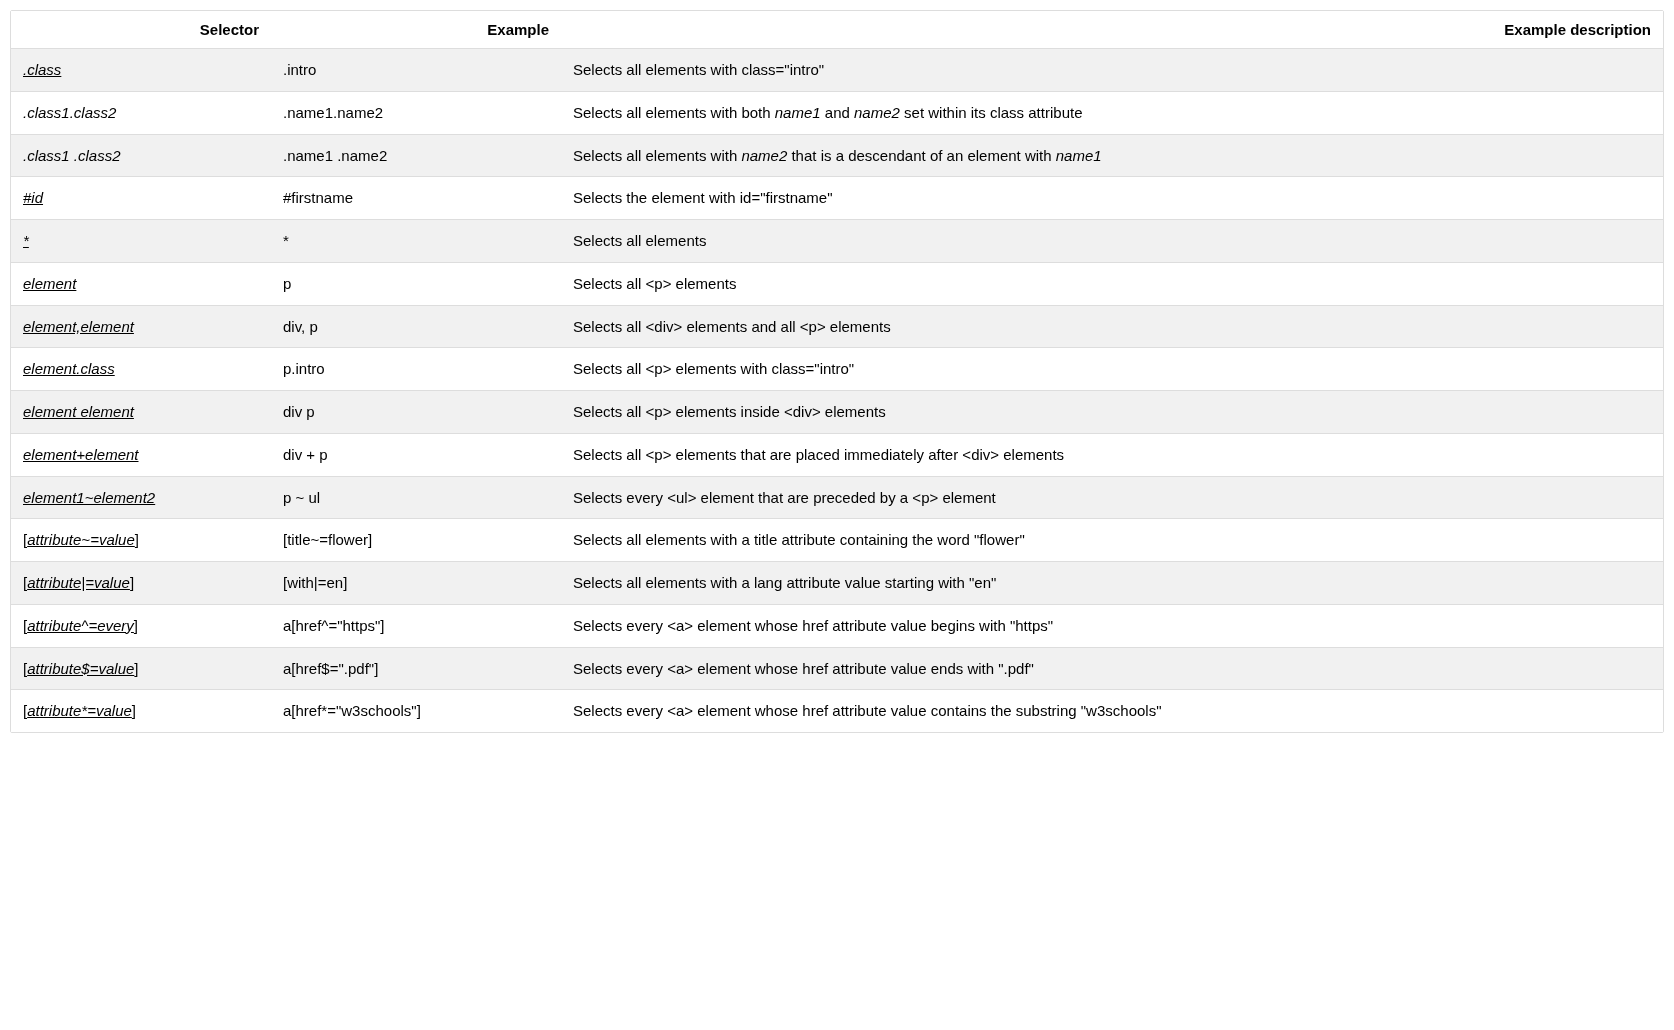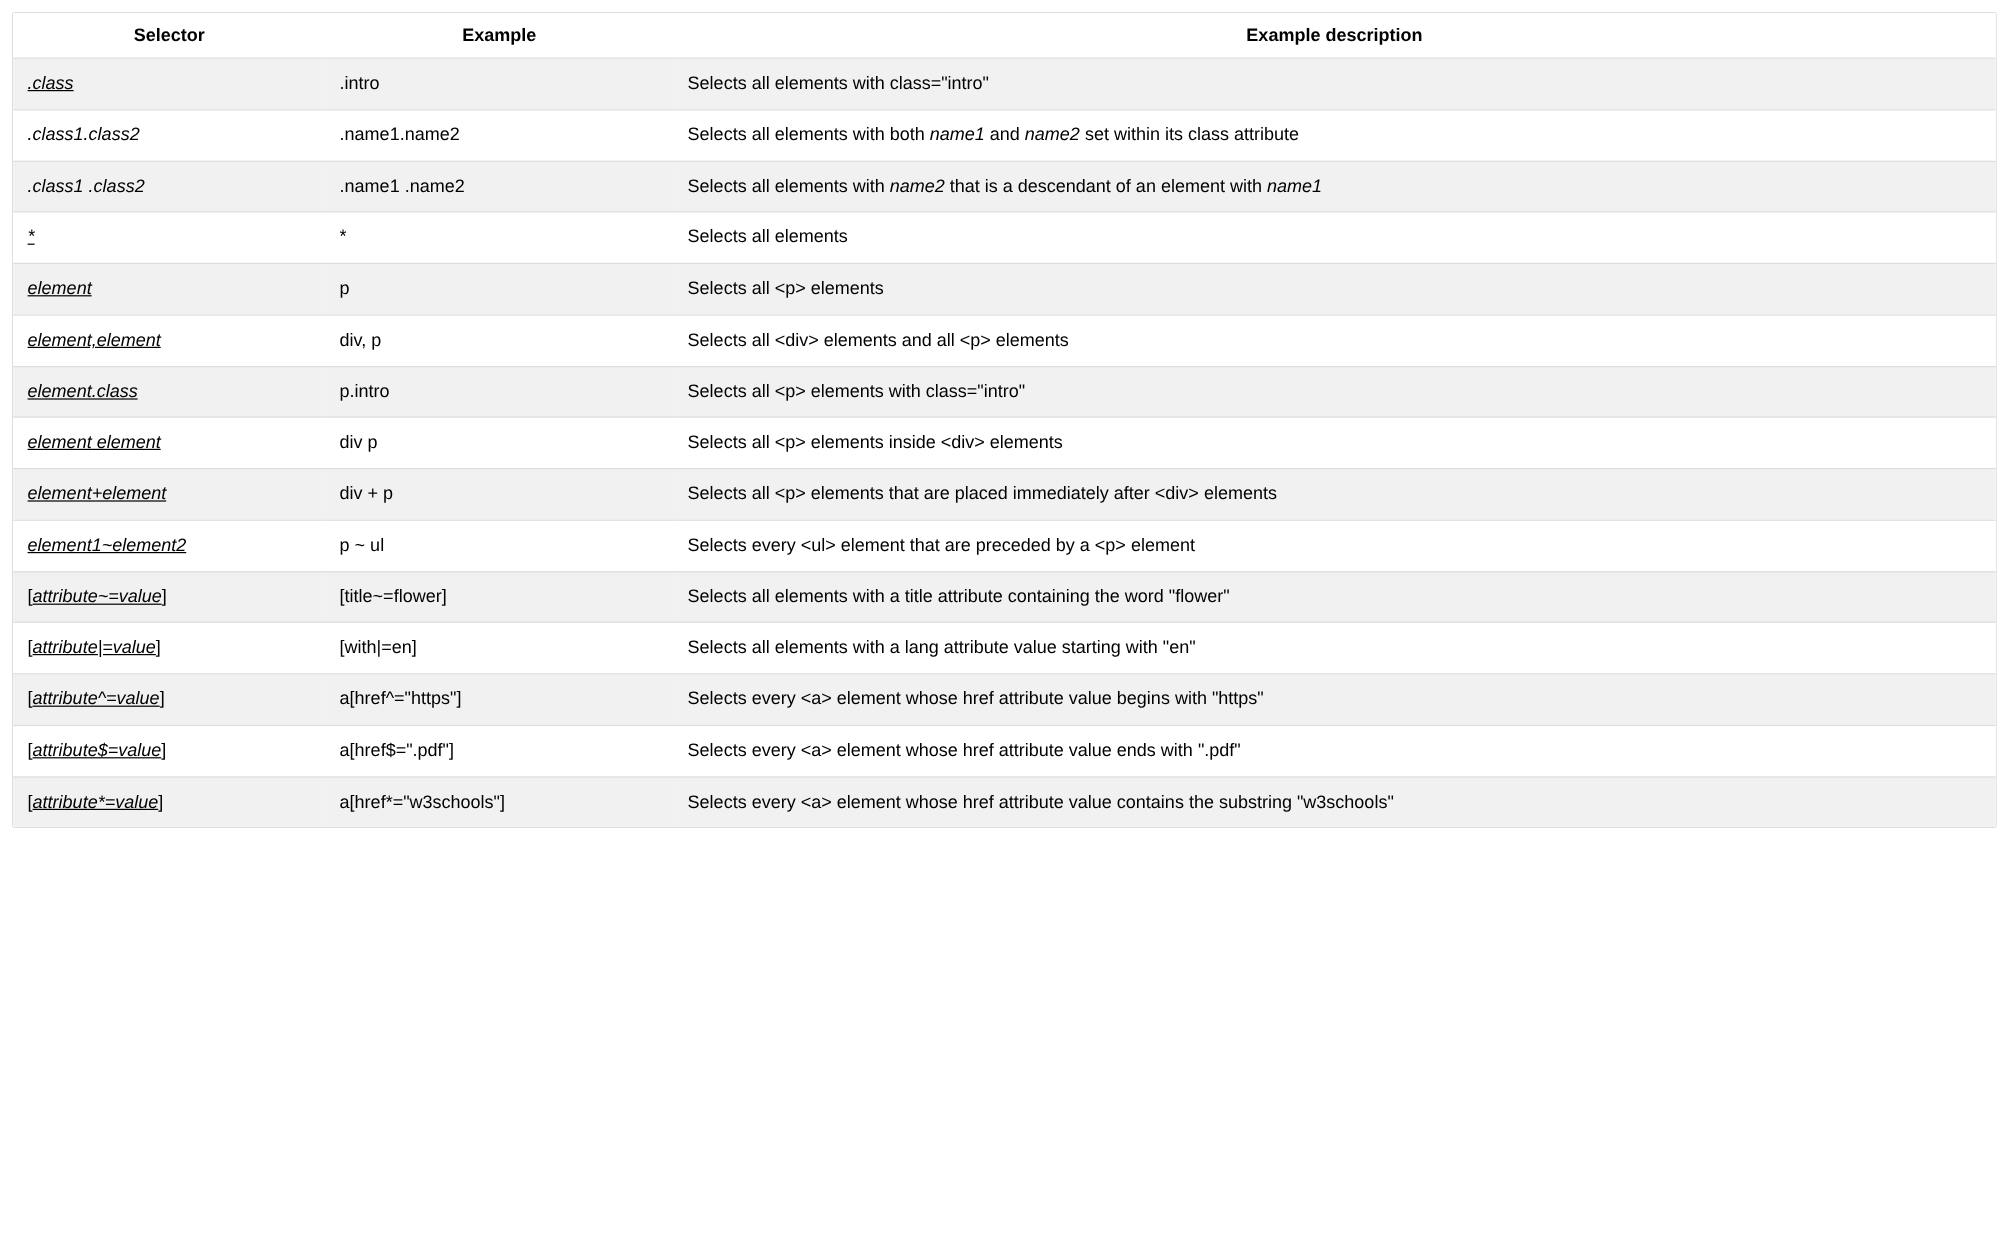--- a/index.html
+++ b/index.html
@@ -15,21 +15,21 @@
     margin: 10px;
     border: 1px solid #ddd;
     border-radius: 2px;
   }
   table {
     width: 100%;
     border-collapse: collapse;
     background: #fff;
   }
   thead th {
-    text-align: center;
+    text-align: right;
     padding: 10px 12px;
     font-weight: bold;
     font-size: 15px;
     border-bottom: 1px solid #ddd;
     background: #fff;
   }
   tbody td {
     padding: 10px 12px;
     border-top: 1px solid #ddd;
     vertical-align: middle;
@@ -79,20 +79,25 @@
           <td class="sel col-selector"><span class="nolink">.class1.class2</span></td>
           <td class="col-example">.name1.name2</td>
           <td><span>Selects all elements with both </span><em>name1</em><span> and </span><em>name2</em><span> set within its class attribute</span></td>
         </tr>
         <tr>
           <td class="sel col-selector"><span class="nolink">.class1 .class2</span></td>
           <td class="col-example">.name1 .name2</td>
           <td><span>Selects all elements with </span><em>name2</em><span> that is a descendant of an element with </span><em>name1</em></td>
         </tr>
         <tr>
+          <td class="sel col-selector"><a href="#">#id</a></td>
+          <td class="col-example">#firstname</td>
+          <td><span>Selects the element with id="firstname"</span></td>
+        </tr>
+        <tr>
           <td class="sel col-selector"><a href="#">*</a></td>
           <td class="col-example">*</td>
           <td><span>Selects all elements</span></td>
         </tr>
         <tr>
           <td class="sel col-selector"><a href="#">element</a></td>
           <td class="col-example">p</td>
           <td><span>Selects all &lt;p&gt; elements</span></td>
         </tr>
         <tr>
@@ -124,21 +129,21 @@
           <td class="sel col-selector"><span class="plain">[</span><a href="#">attribute~=value</a><span class="plain">]</span></td>
           <td class="col-example">[title~=flower]</td>
           <td><span>Selects all elements with a title attribute containing the word "flower"</span></td>
         </tr>
         <tr>
           <td class="sel col-selector"><span class="plain">[</span><a href="#">attribute|=value</a><span class="plain">]</span></td>
           <td class="col-example">[with|=en]</td>
           <td><span>Selects all elements with a lang attribute value starting with "en"</span></td>
         </tr>
         <tr>
-          <td class="sel col-selector"><span class="plain">[</span><a href="#">attribute^=value</a><span class="plain">]</span></td>
+          <td class="sel col-selector"><span class="plain">[</span><a href="#">attribute^=every</a><span class="plain">]</span></td>
           <td class="col-example">a[href^="https"]</td>
           <td><span>Selects every &lt;a&gt; element whose href attribute value begins with "https"</span></td>
         </tr>
         <tr>
           <td class="sel col-selector"><span class="plain">[</span><a href="#">attribute$=value</a><span class="plain">]</span></td>
           <td class="col-example">a[href$=".pdf"]</td>
           <td><span>Selects every &lt;a&gt; element whose href attribute value ends with ".pdf"</span></td>
         </tr>
         <tr>
           <td class="sel col-selector"><span class="plain">[</span><a href="#">attribute*=value</a><span class="plain">]</span></td>

